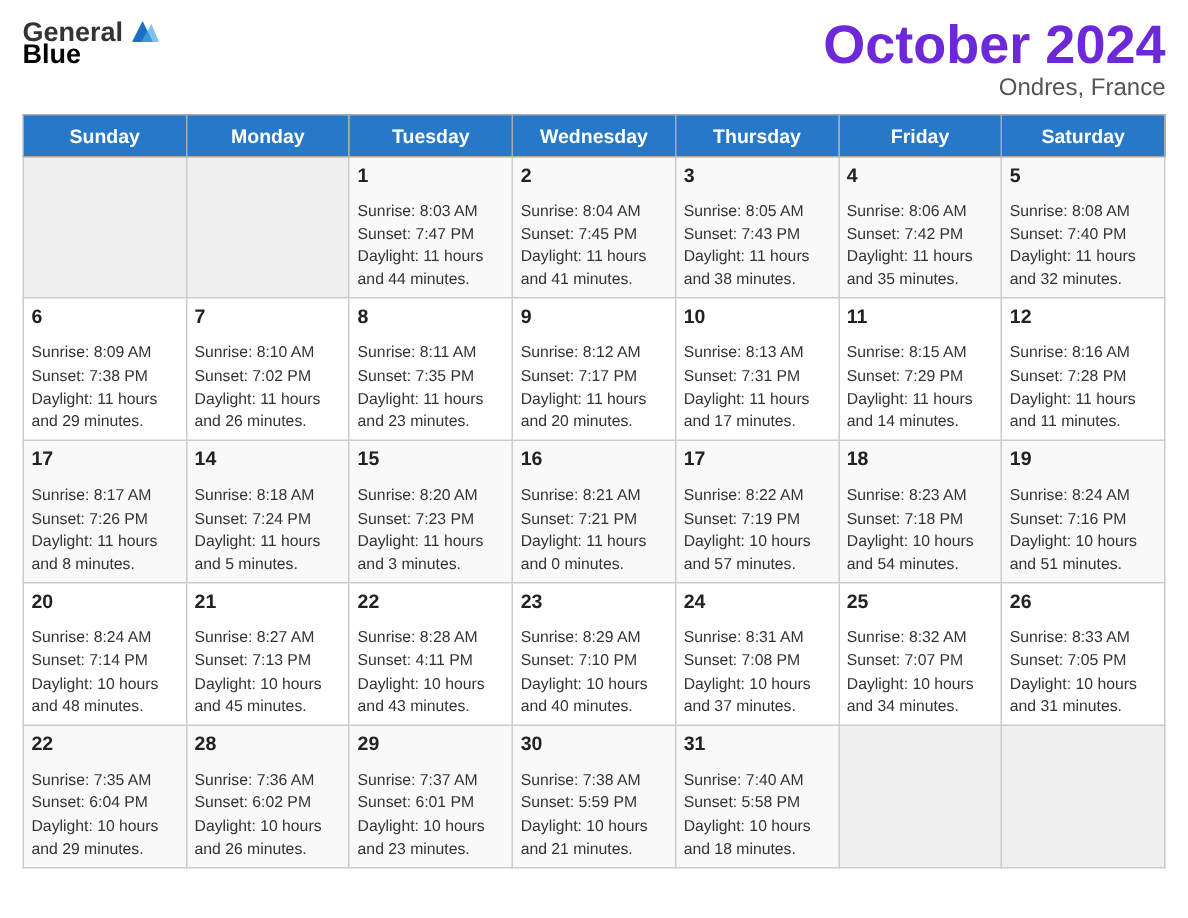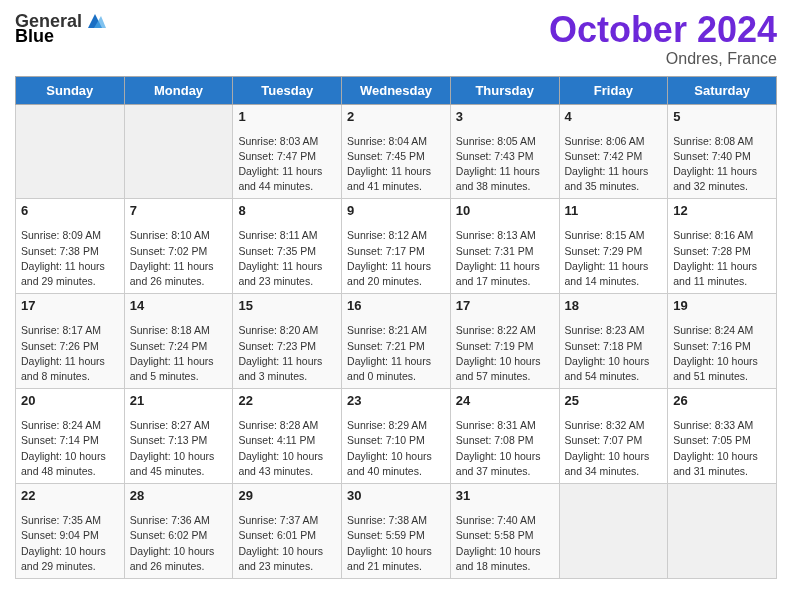--- a/index.html
+++ b/index.html
@@ -292,21 +292,21 @@
           <span class="day-number">26</span>
           <div class="cell-info">Sunrise: 8:33 AM
 Sunset: 7:05 PM
 Daylight: 10 hours and 31 minutes.</div>
         </td>
       </tr>
       <tr>
         <td>
           <span class="day-number">22</span>
           <div class="cell-info">Sunrise: 7:35 AM
-Sunset: 9:04 PM
+Sunset: 6:04 PM
 Daylight: 10 hours and 29 minutes.</div>
         </td>
         <td>
           <span class="day-number">28</span>
           <div class="cell-info">Sunrise: 7:36 AM
 Sunset: 6:02 PM
 Daylight: 10 hours and 26 minutes.</div>
         </td>
         <td>
           <span class="day-number">29</span>

